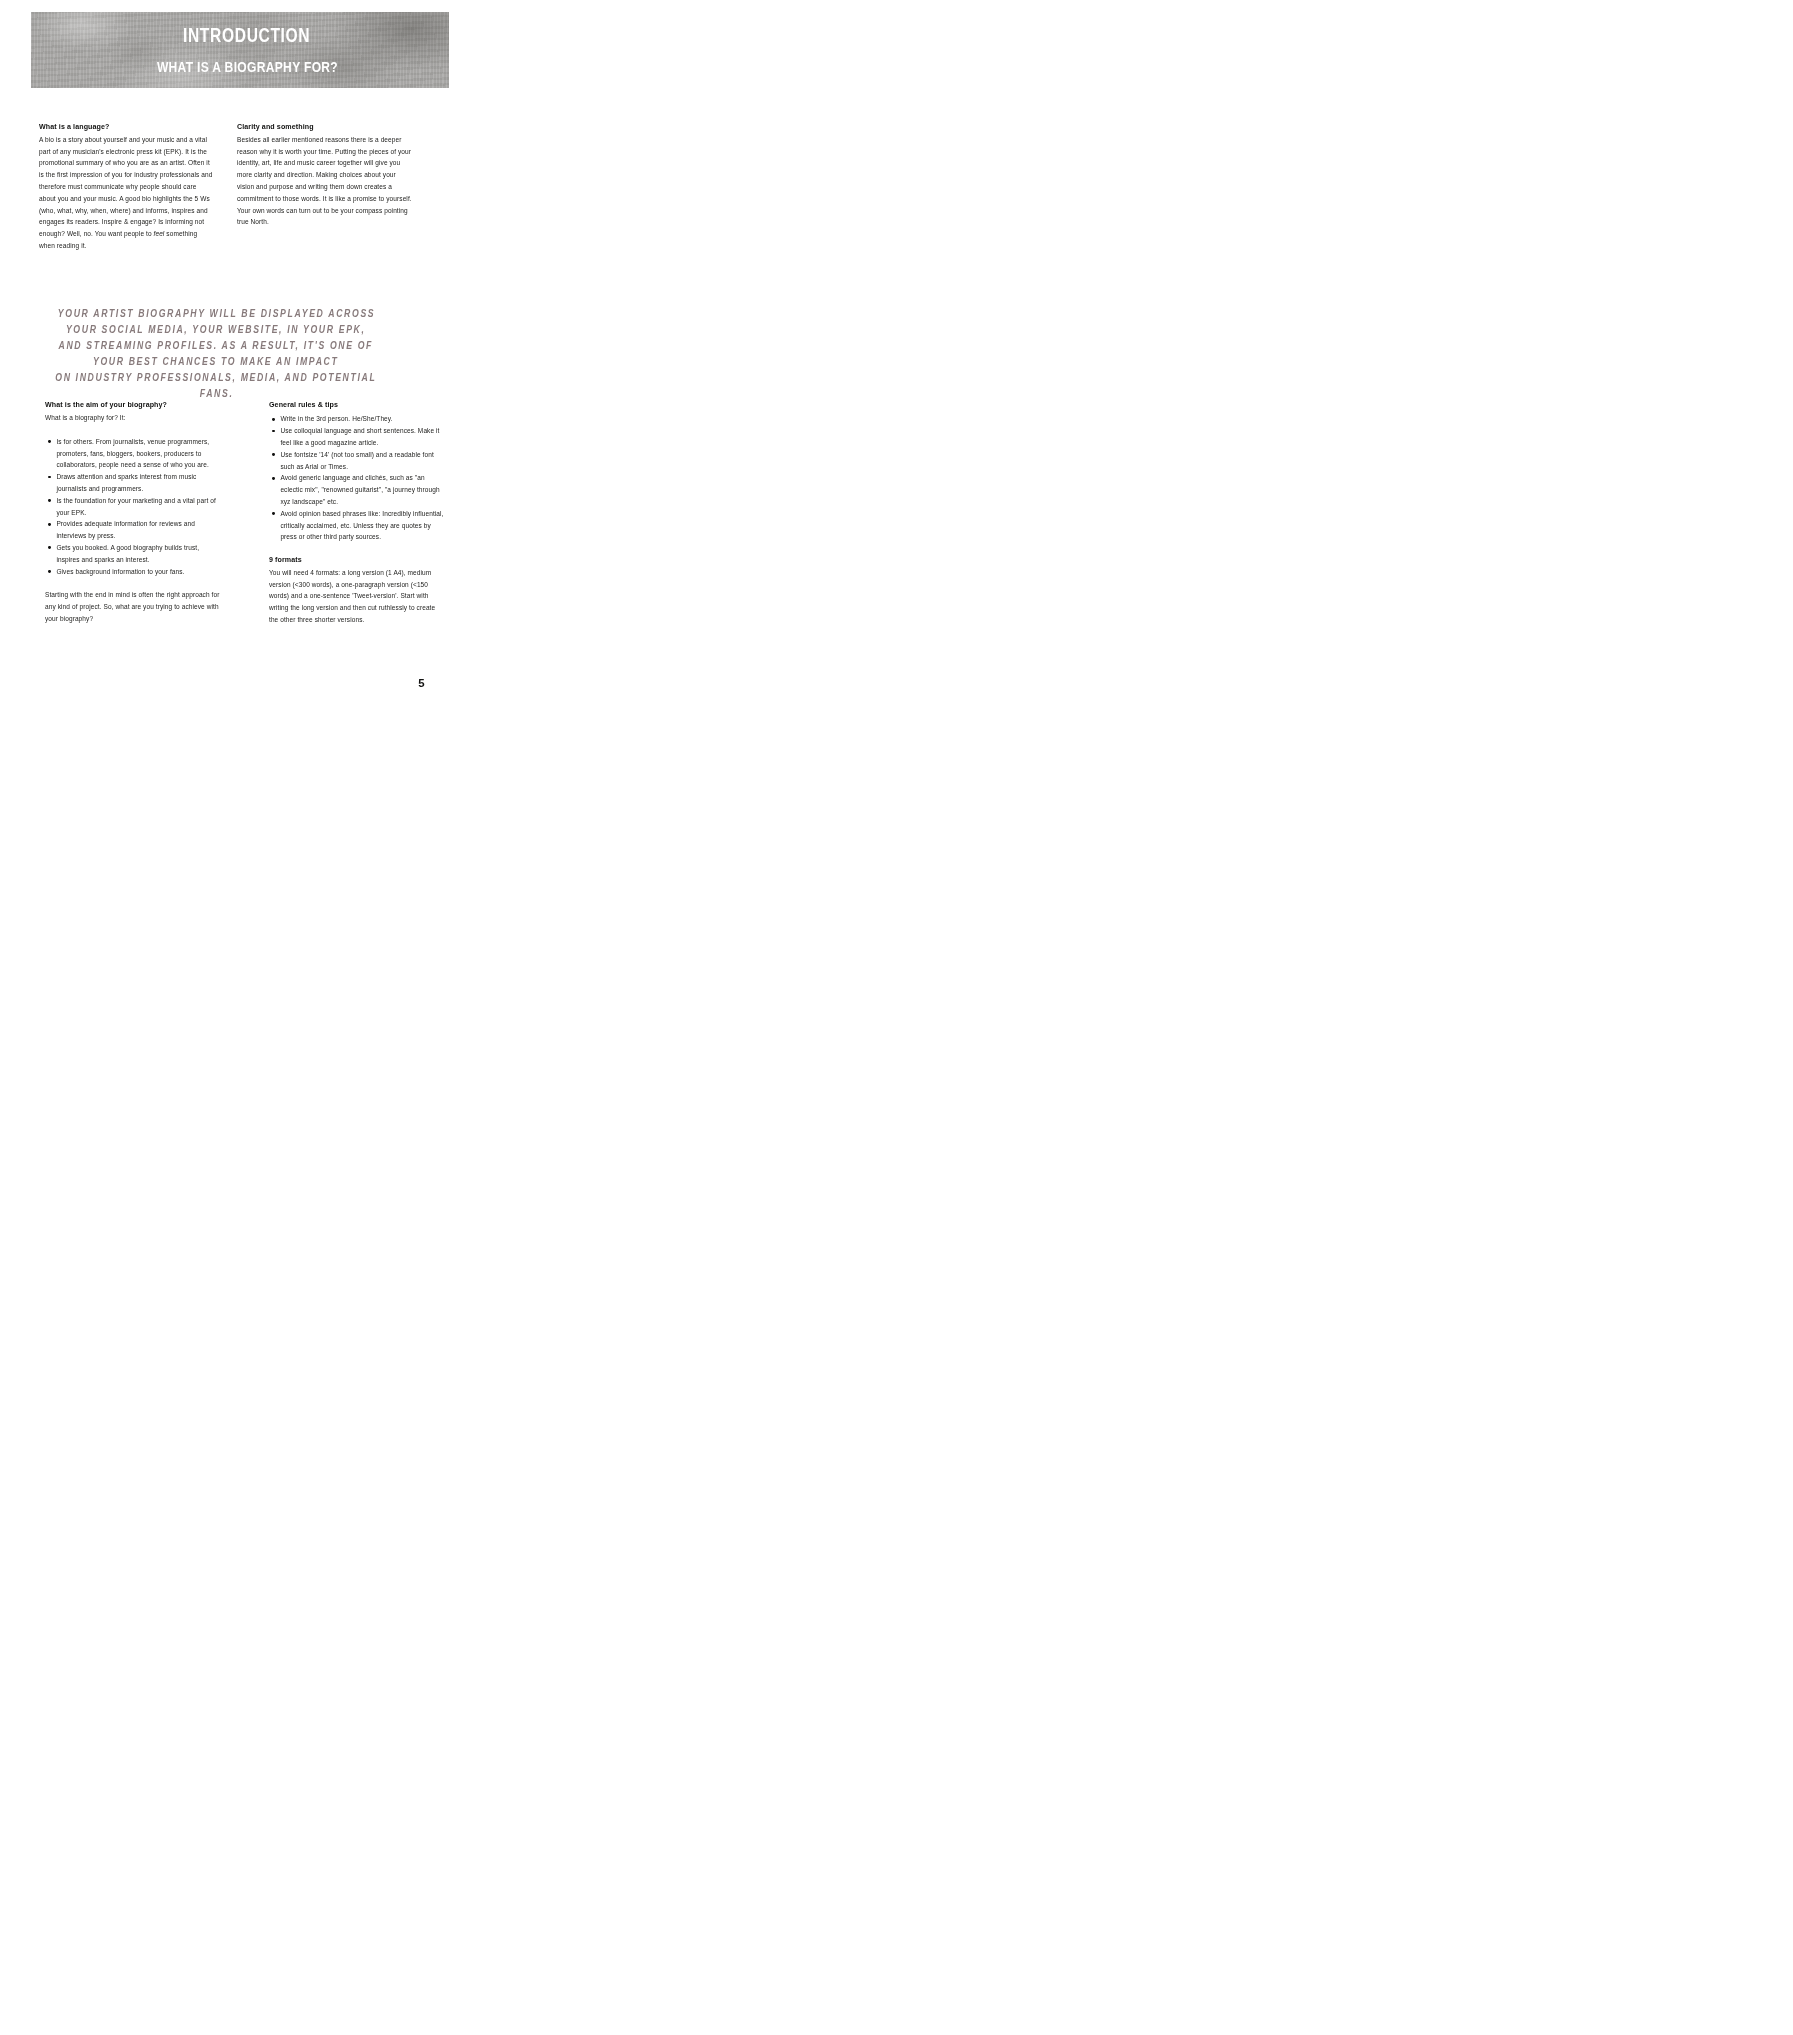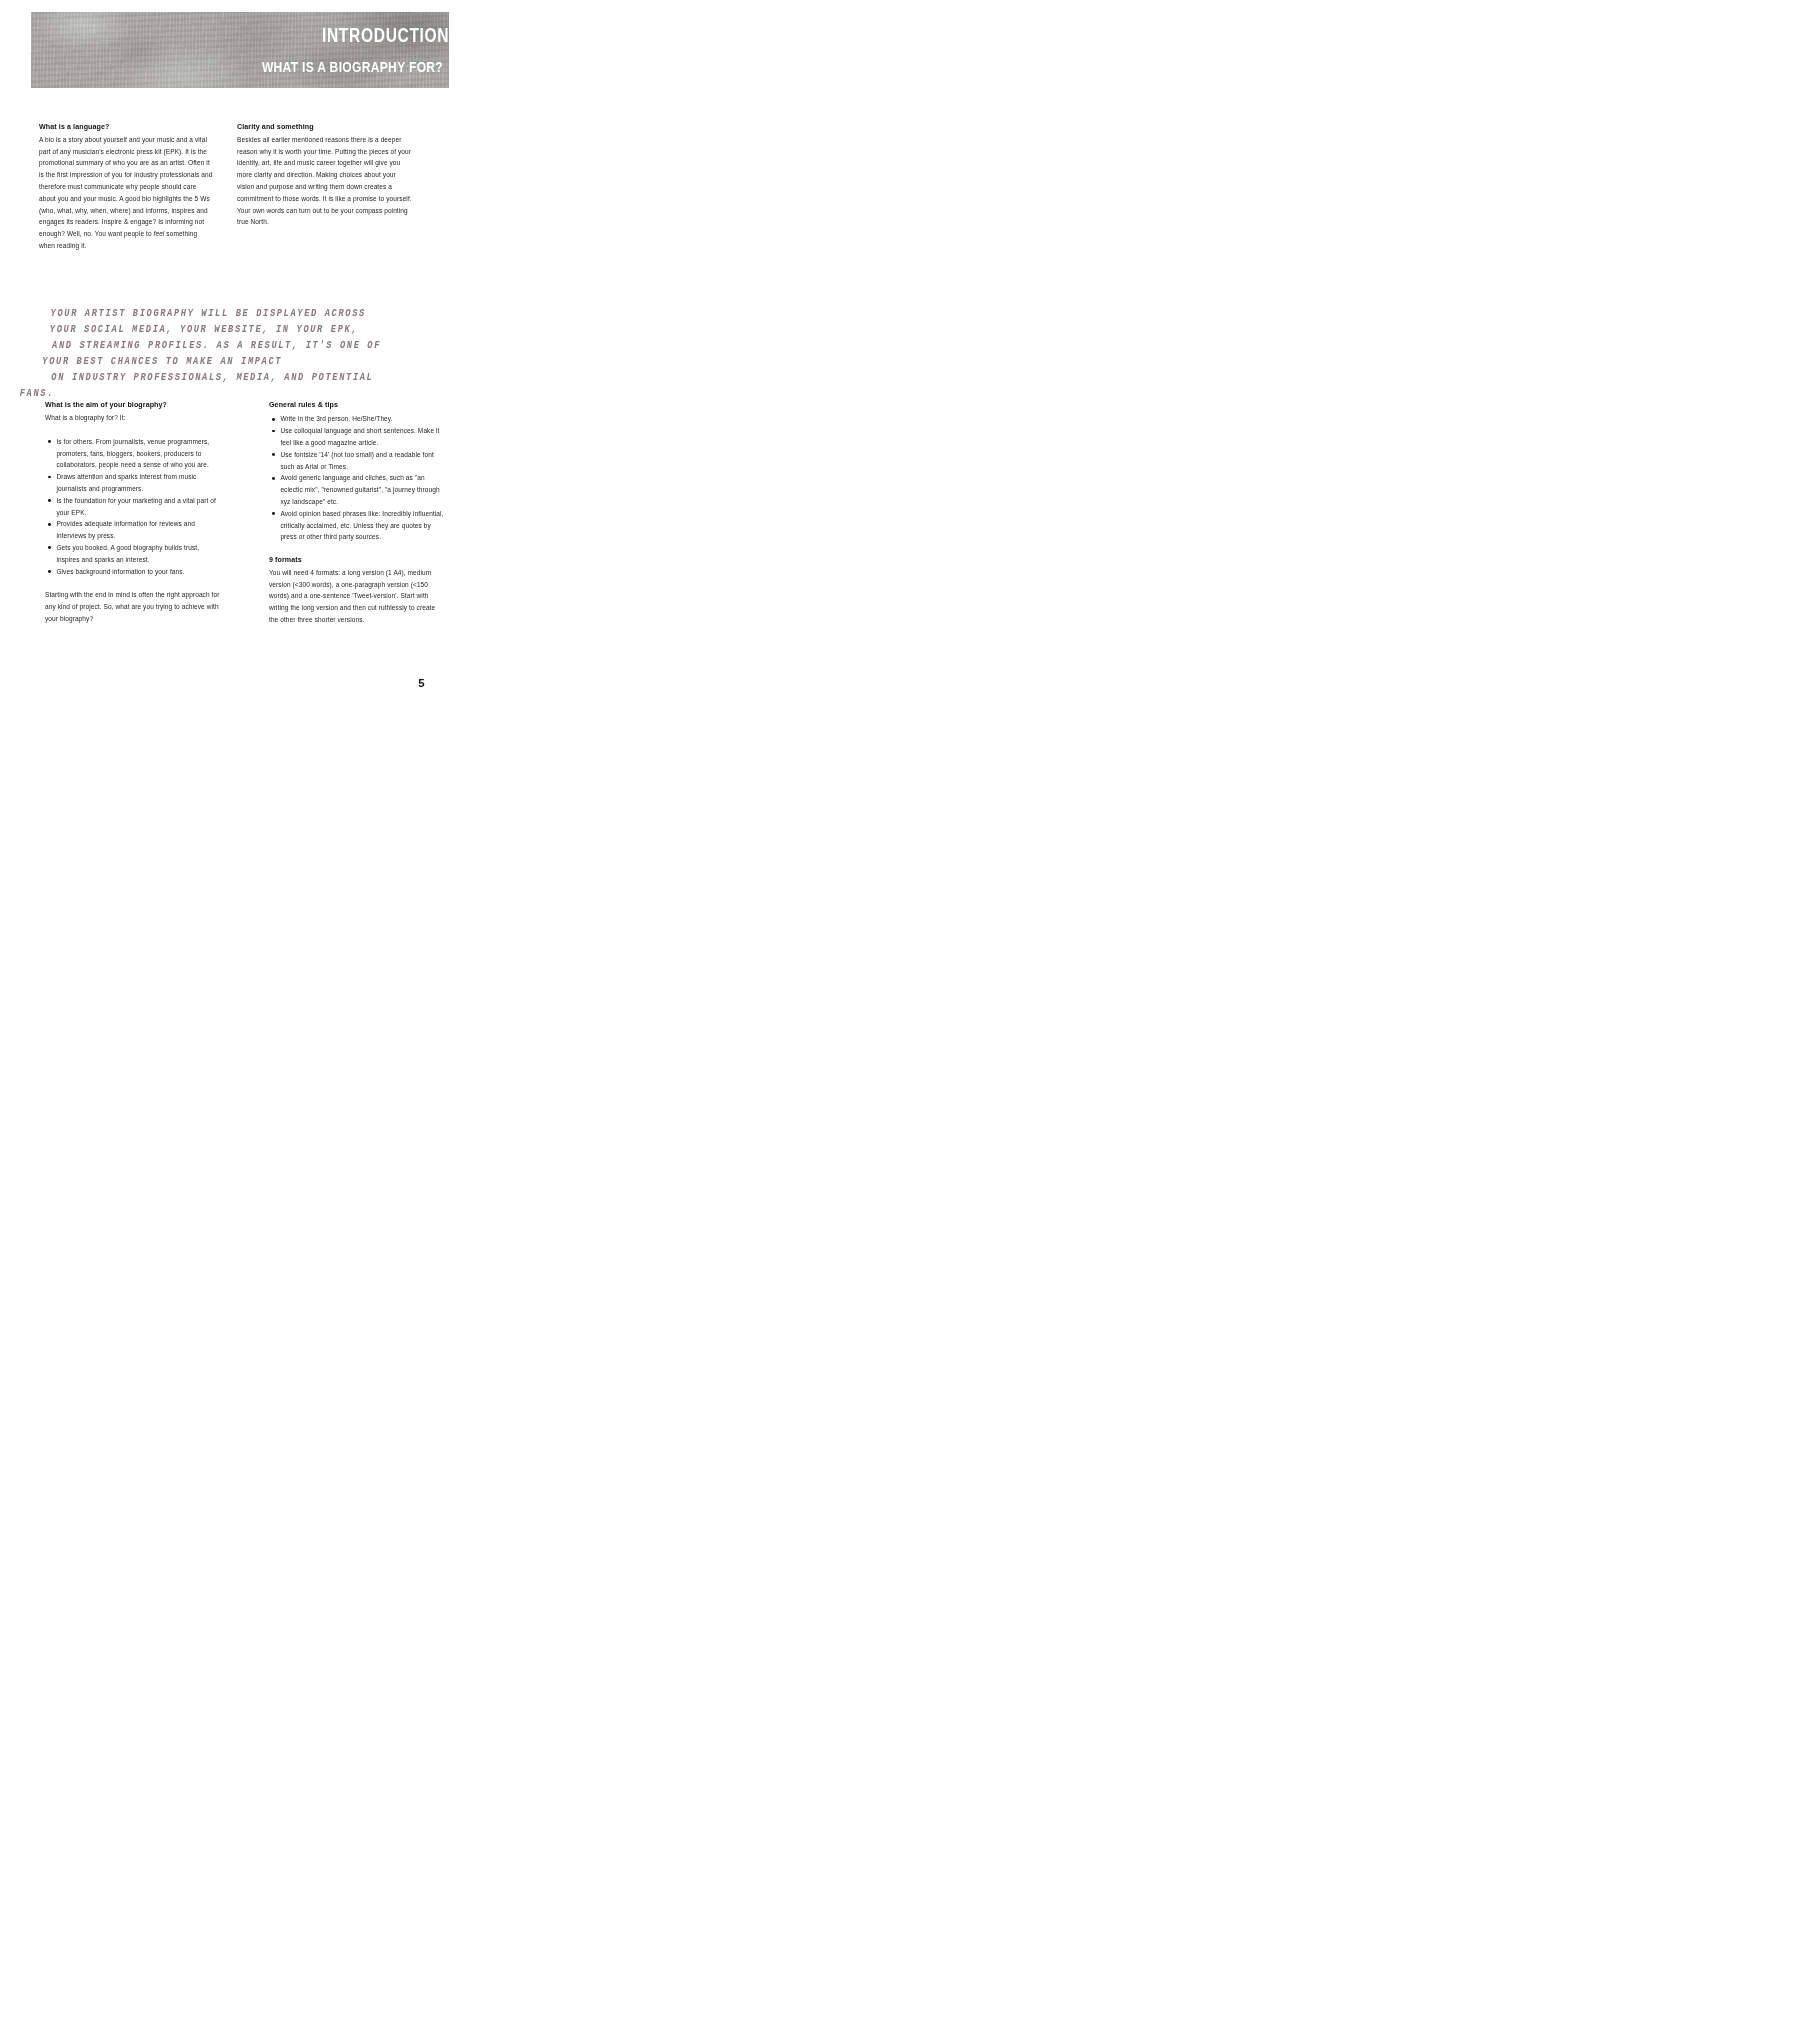--- a/index.html
+++ b/index.html
@@ -23,21 +23,21 @@
       radial-gradient(ellipse 122px 65px at 88% 22%, rgba(74,72,68,0.38), transparent 65%),
       radial-gradient(ellipse 98px 49px at 72% 70%, rgba(92,90,86,0.28), transparent 62%),
       radial-gradient(ellipse 81px 41px at 12% 18%, rgba(255,255,255,0.30), transparent 60%),
       radial-gradient(ellipse 106px 53px at 35% 85%, rgba(255,255,255,0.22), transparent 62%),
       radial-gradient(ellipse 65px 81px at 52% 30%, rgba(120,118,114,0.20), transparent 70%),
       radial-gradient(ellipse 49px 33px at 25% 55%, rgba(100,98,94,0.18), transparent 65%),
       repeating-linear-gradient(91deg, rgba(255,255,255,0.07) 0 1.2px, rgba(70,70,66,0.06) 1.2px 3.3px),
       repeating-linear-gradient(178deg, rgba(0,0,0,0.035) 0 2.4px, rgba(255,255,255,0.05) 2.4px 5.7px);
     display:flex;
     flex-direction:column;
-    align-items:flex-end;
+    align-items:center;
     justify-content:center;
     gap:12px;
   }
   .banner-title{
     color:#ffffff;
     font-weight:bold;
     font-size:19px;
     letter-spacing:0.8px;
     display:inline-block;
     transform:scale(0.82,1.08);
@@ -71,21 +71,21 @@
   .italic{font-style:italic;}
 
   
   .s1-left{left:39px;  top:122px; width:176px;}
   .s1-right{left:237px; top:122px; width:175px;}
 
   
   .quote{
     position:absolute;
     left:16.3px; right:33px; top:306px;
-    font-family:Liberation Mono, monospace;
+    text-align:center;
   }
   .quote-line{line-height:15px;}
   .quote-line > span{
     display:inline-block;
     transform:scaleX(0.82);
     font-style:italic;
     font-weight:bold;
     font-size:10.6px;
     letter-spacing:2px;
     color:#877a7b;

